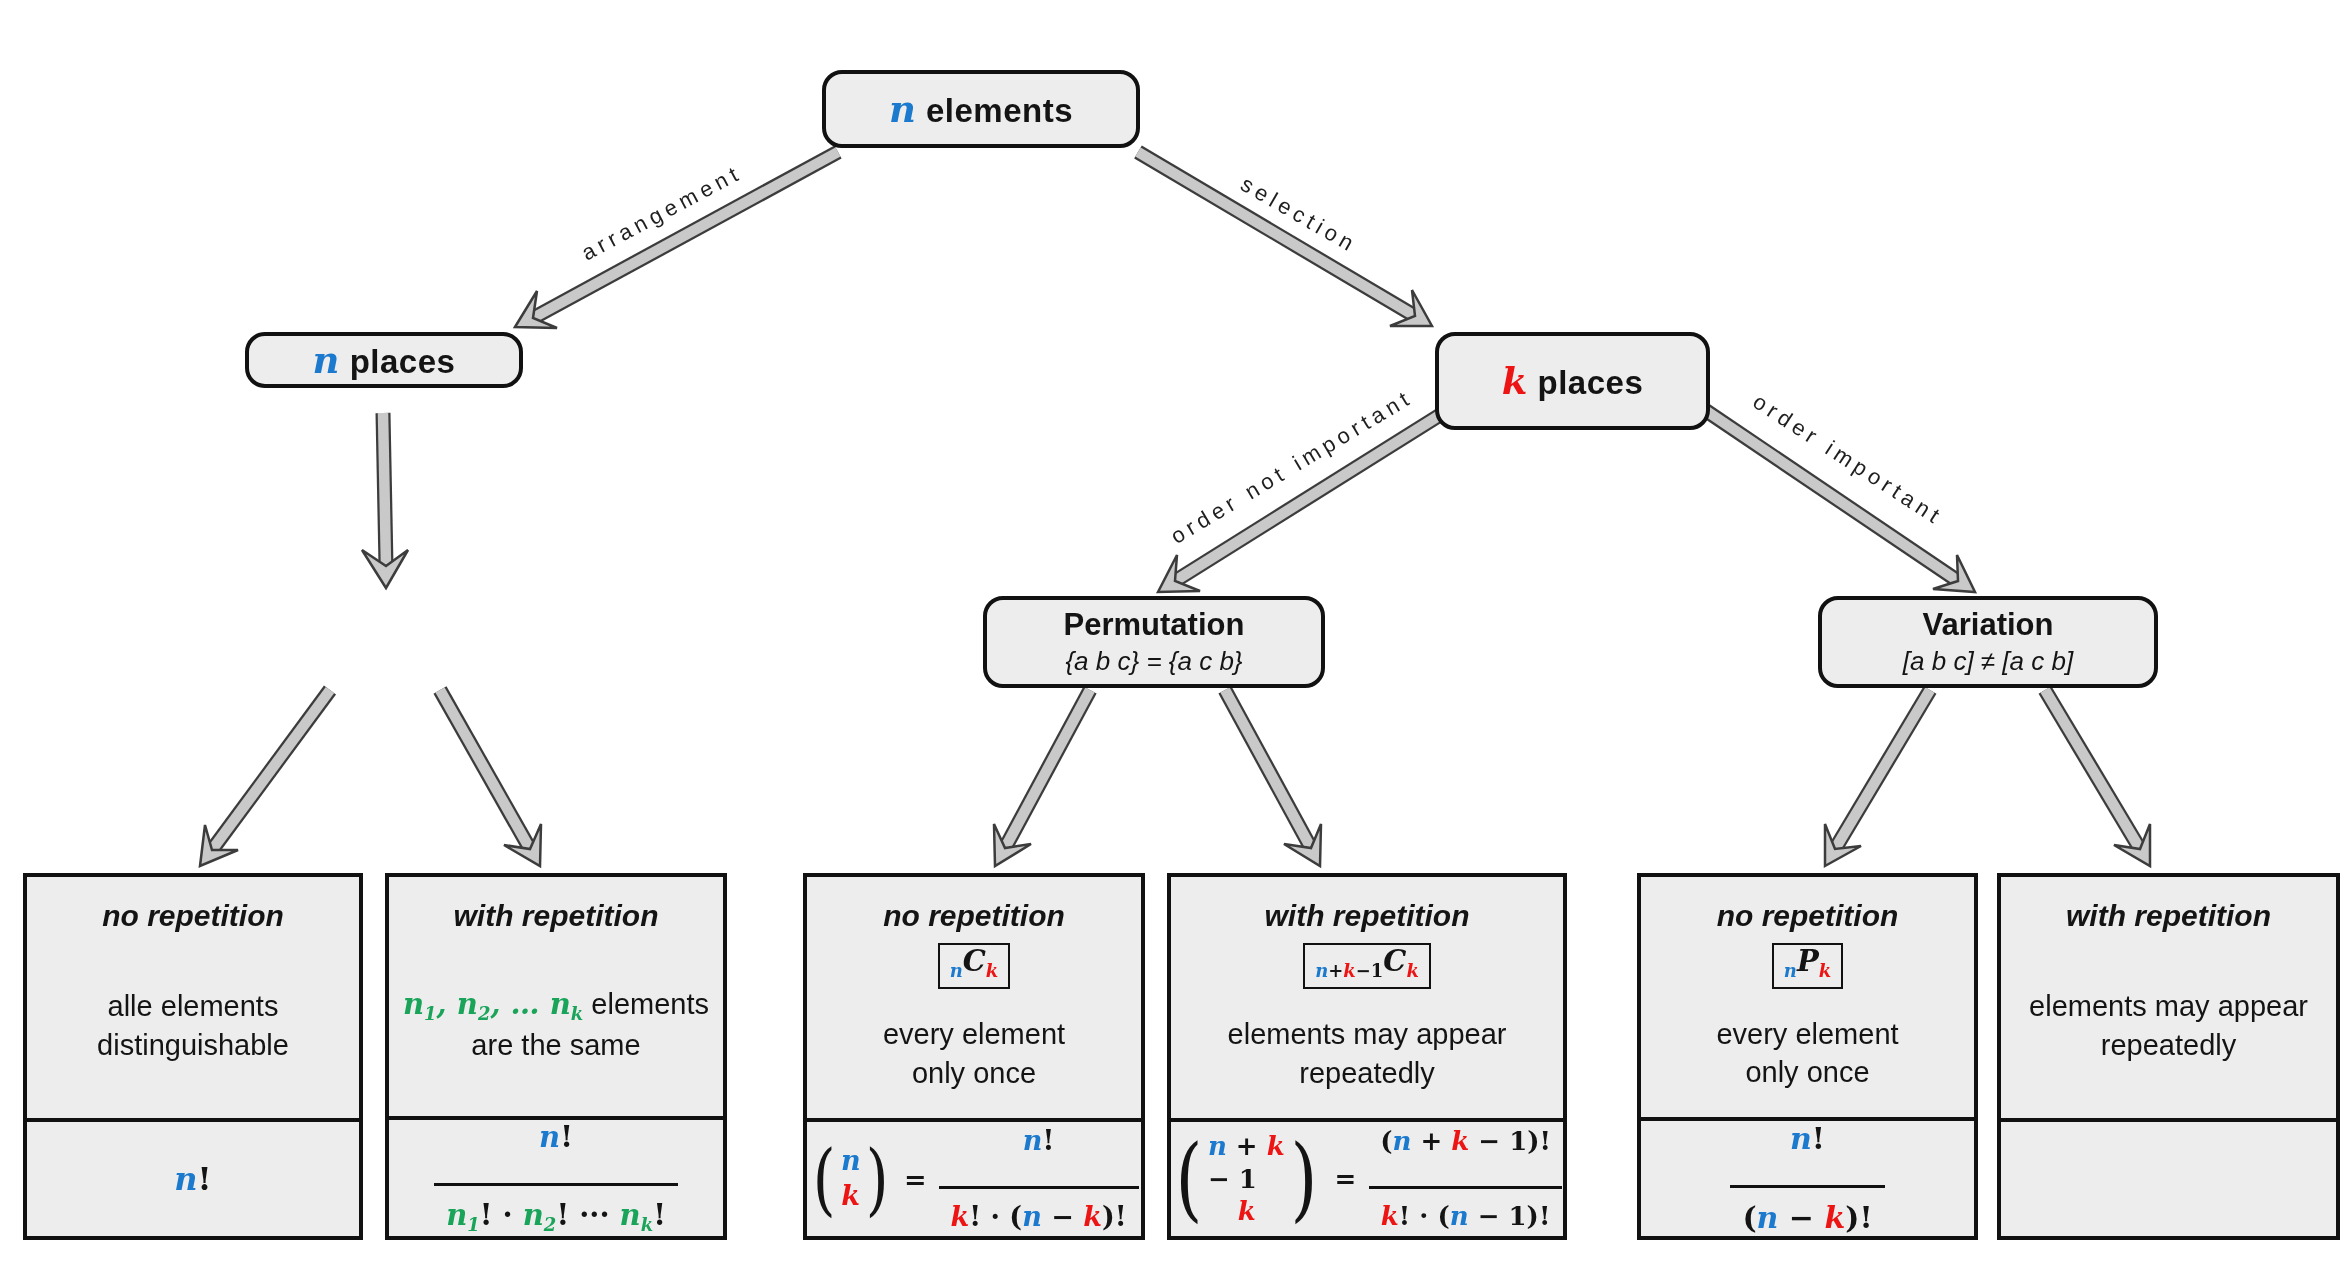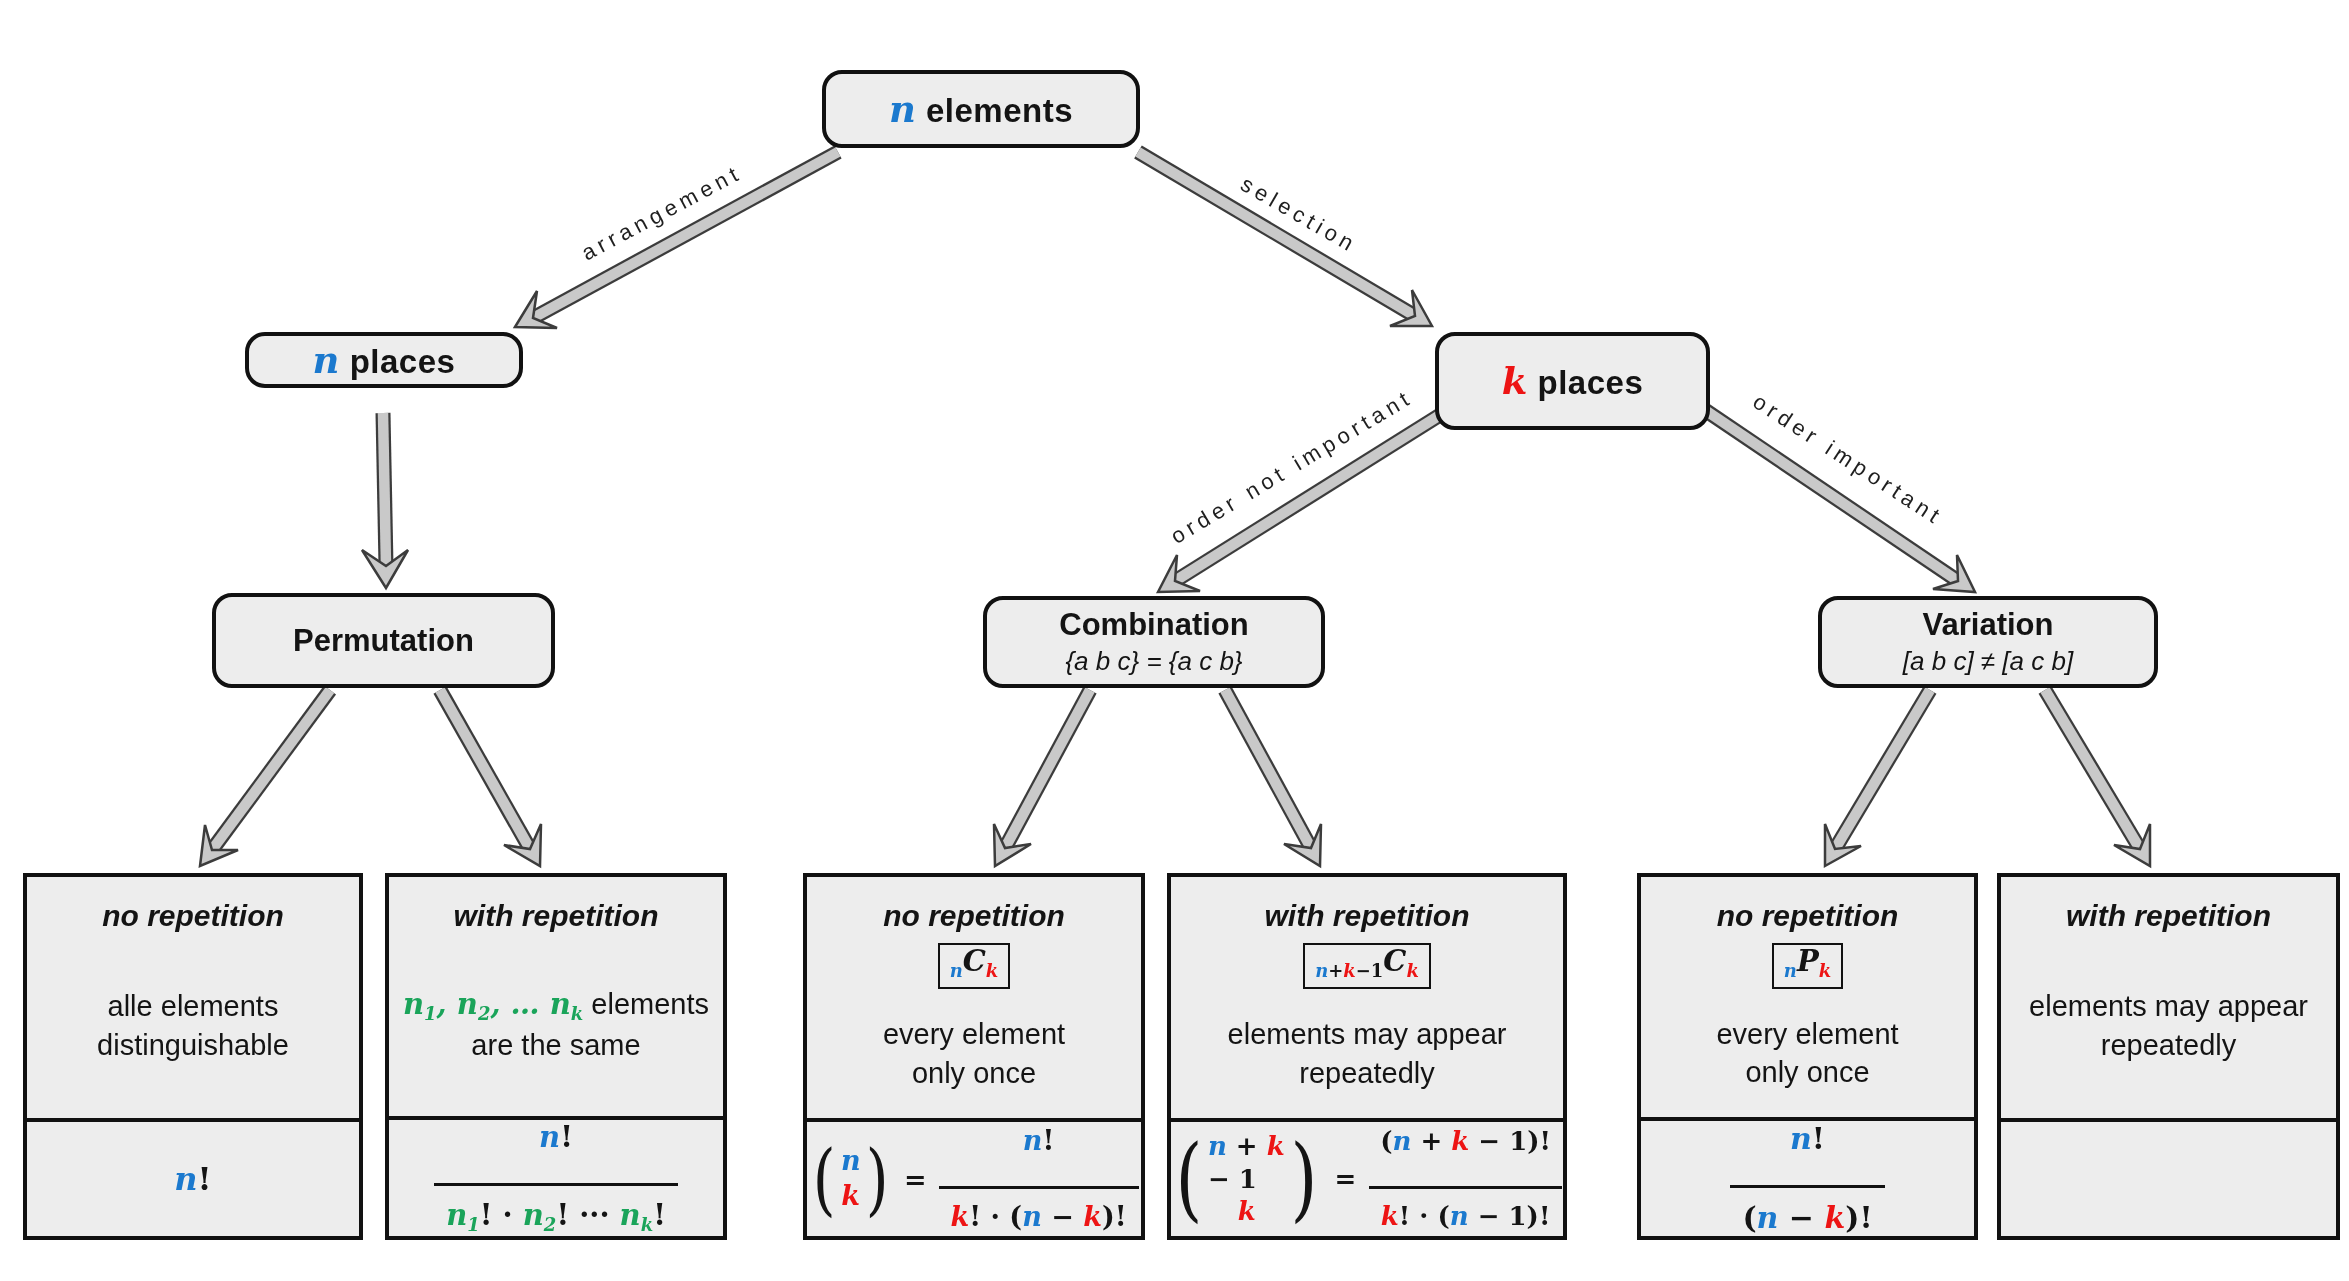--- a/index.html
+++ b/index.html
@@ -130,26 +130,23 @@
   </div>
 
   <div class="node" style="left:245px;top:332px;width:278px;height:56px">
     <div class="node-label"><span class="tk-b">n</span><span class="tk-t"> places</span></div>
   </div>
 
   <div class="node" style="left:1435px;top:332px;width:275px;height:98px">
     <div class="node-label"><span class="tk-r">k</span><span class="tk-t"> places</span></div>
   </div>
 
-  <div class="node" style="left:212px;top:593px;width:343px;height:95px">
+
+  <div class="node" style="left:983px;top:596px;width:342px;height:92px">
     <div class="node-title">Permutation</div>
-  </div>
-
-  <div class="node" style="left:983px;top:596px;width:342px;height:92px">
-    <div class="node-title">Combination</div>
     <div class="node-subtitle">{a b c} = {a c b}</div>
   </div>
 
   <div class="node" style="left:1818px;top:596px;width:340px;height:92px">
     <div class="node-title">Variation</div>
     <div class="node-subtitle">[a b c] ≠ [a c b]</div>
   </div>
 
   <div class="cell" style="left:23px;width:340px">
     <div class="cell-top">

